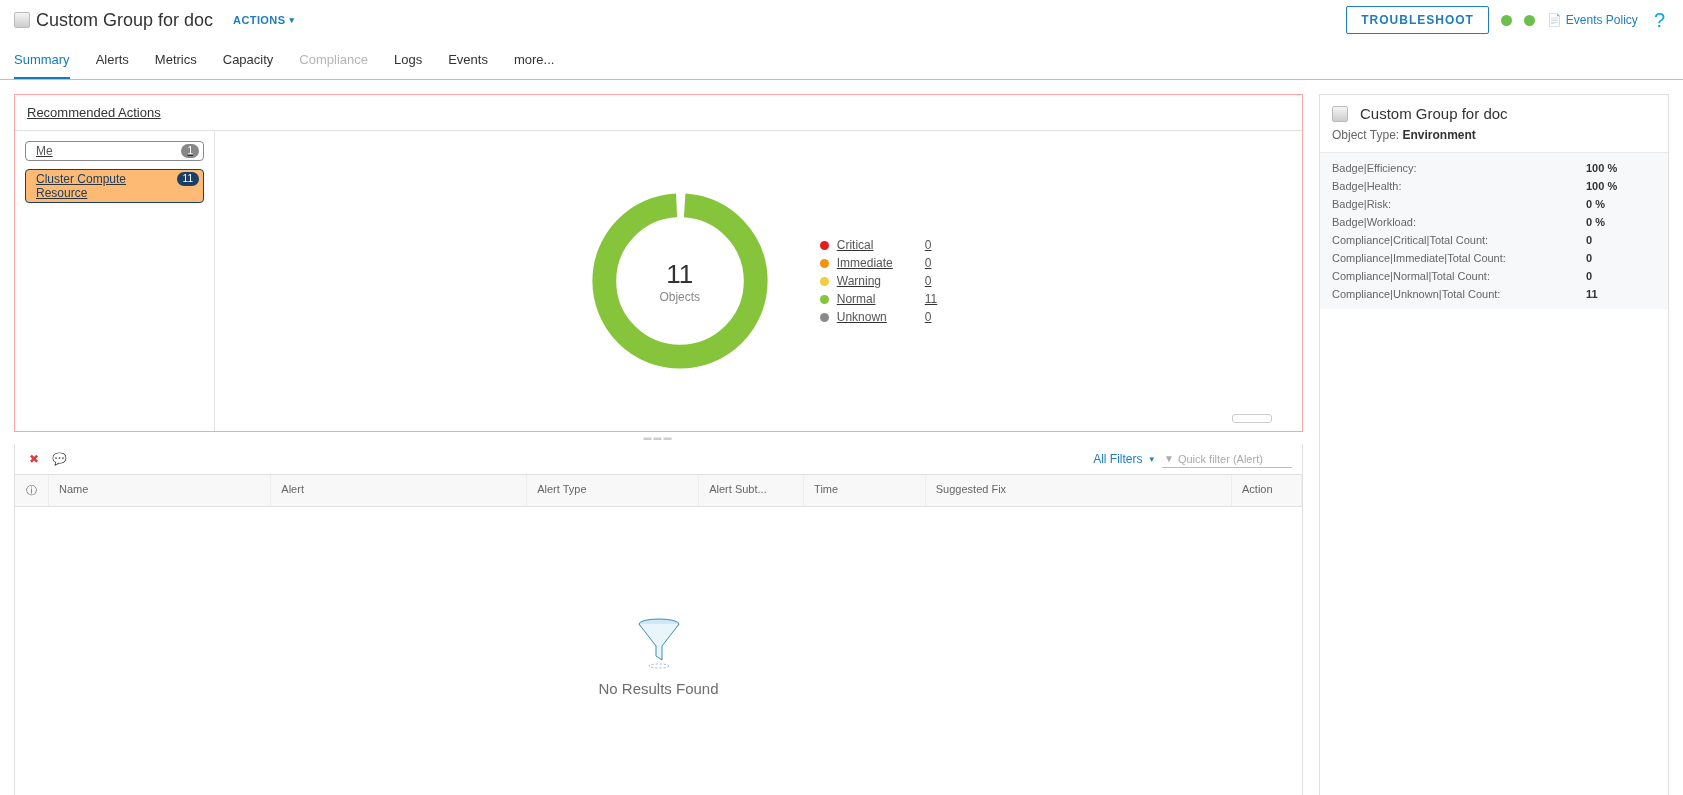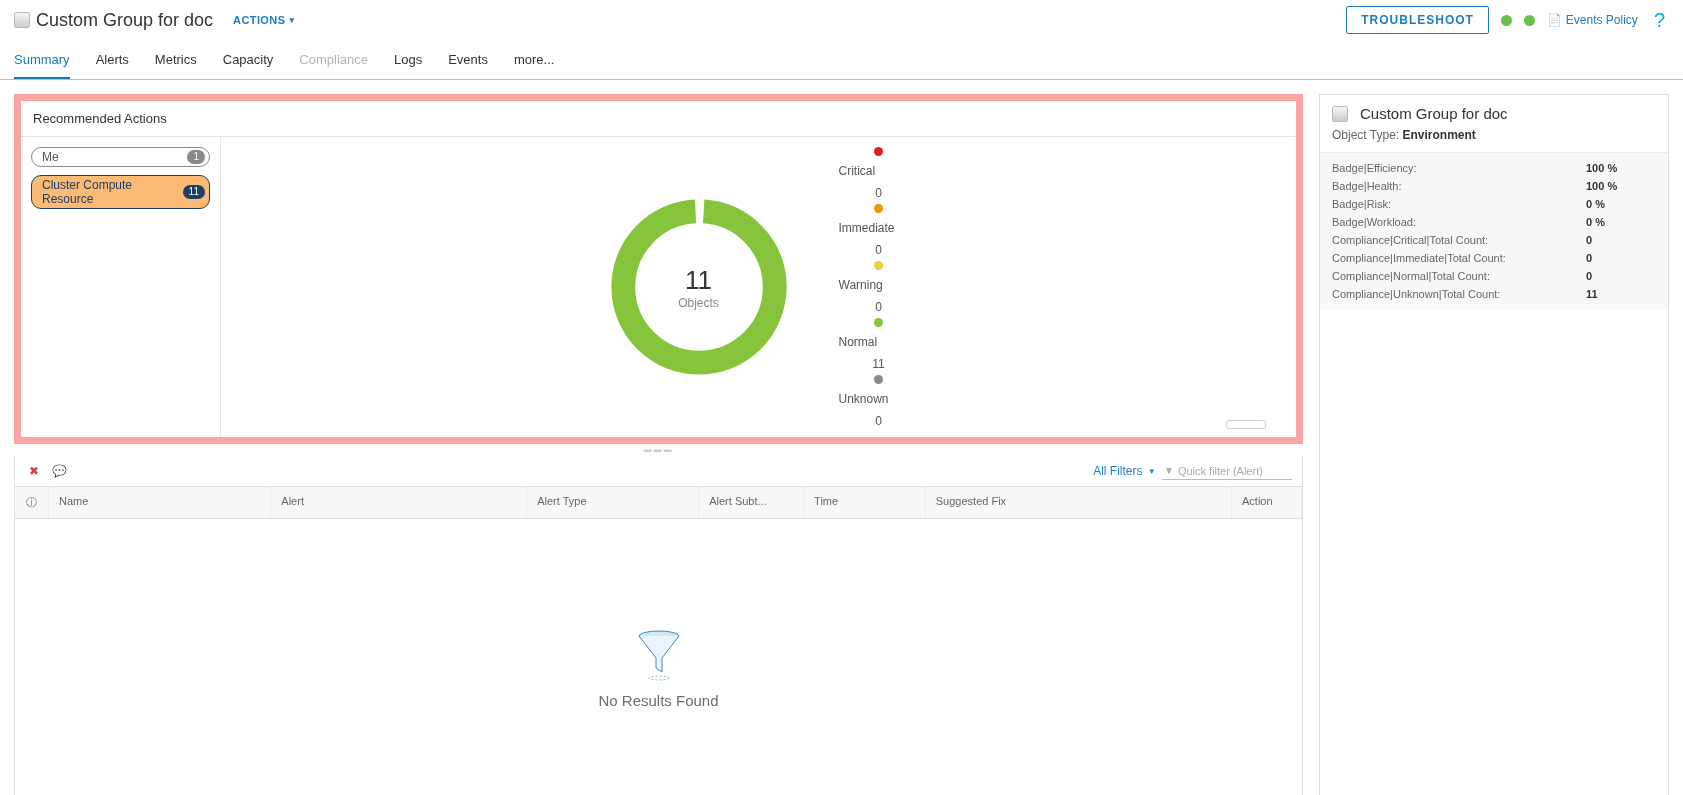--- a/index.html
+++ b/index.html
@@ -13,36 +13,36 @@
   .btn-troubleshoot { border:1px solid #1f7dbf; color:#1f7dbf; background:#fff; padding:6px 14px; font-size:12px; letter-spacing:1px; font-weight:600; cursor:pointer; border-radius:2px;}
   .badge-ico { width:11px;height:11px; border-radius:50%; display:inline-block;}
   .policy-link { color:#1f7dbf; font-size:12px; cursor:pointer; display:flex; align-items:center; gap:4px;}
   .help-q { color:#00A8E1; font-size:20px; font-weight:300; cursor:pointer; padding:0 4px;}
   .tabs-row { display:flex; gap:26px; padding:0 14px; border-bottom:1px solid #fca5a5; margin-top:6px;}
   .tab { padding:10px 0; font-size:13px; color:#333; cursor:pointer; border-bottom:2px solid transparent;}
   .tab.active { color:#1779ba; border-bottom-color:#1779ba;}
   .tab.disabled { color:#b5b5b5; }
   .main-wrap { display:flex; gap:16px; padding:14px; align-items:stretch;}
   .left-col { flex:1; display:flex; flex-direction:column; gap:0;}
-  .panel { border:7px solid #fca5a5; background:#fff;}
+  .panel { border:1px solid #fca5a5; background:#fff;text-decoration:underline;}
   .panel-head { padding:10px 12px; font-size:13px; color:#333; border-bottom:1px solid #e0e0e0;}
   .rec-body { display:flex;}
   .rec-side { width:200px; padding:10px; border-right:1px solid #e5e5e5; min-height:280px;}
-  .pill { display:flex; align-items:center; border:1px solid #888; border-radius:10px; padding:2px 4px 2px 10px; margin-bottom:8px; font-size:12px; cursor:pointer; background:#fff; color:#555;}
+  .pill { display:flex; align-items:flex-start; border:1px solid #888; border-radius:4px; padding:2px 4px 2px 10px; margin-bottom:8px; font-size:12px; cursor:pointer; background:#fff; color:#555;}
   .pill .cnt { margin-left:auto; background:#888; color:#fff; border-radius:10px; padding:0 6px; font-size:10px; line-height:14px;}
   .pill.active { border-color:#1b3f66; background:#fdba74; color:#1b3f66;}
   .pill.active .cnt { background:#1b3f66; }
   .chart-area { flex:1; position:relative; display:flex; align-items:center; justify-content:center; min-height:300px;}
   .donut-wrap { position:relative; width:200px; height:200px;}
   .donut-wrap svg { transform:rotate(-90deg);}
   .donut-center { position:absolute; inset:0; display:flex; flex-direction:column; align-items:center; justify-content:center;}
   .donut-center .num { font-size:26px; color:#333;}
   .donut-center .lbl { font-size:12px; color:#888;}
   .legend { margin-left:40px; font-size:12px; color:#555;}
-  .legend .row { display:flex; align-items:center; gap:8px; margin:4px 0;flex-direction:column;}
+  .legend .row { display:flex; align-items:center; gap:8px; margin:4px 0;}
   .legend .dot { width:9px;height:9px;border-radius:50%;}
   .legend .nm { width:80px;}
   .scroll-tray { position:absolute; bottom:8px; right:30px; width:40px; height:9px; border:1px solid #ccc; border-radius:3px; background:#fff;}
   .grip { height:6px; display:flex; justify-content:center; align-items:center; color:#ccc; font-size:8px; letter-spacing:2px; margin:2px 0 4px;}
   .alerts-toolbar { display:flex; align-items:center; padding:6px 10px; border:1px solid #e0e0e0; border-top:none; gap:8px;}
   .ico-btn { width:18px;height:18px; display:flex;align-items:center;justify-content:center; cursor:pointer; font-size:12px;}
   .alerts-toolbar .spacer { margin-left:auto;}
   .all-filters { color:#1f7dbf; font-size:12px; cursor:pointer; display:flex; align-items:center; gap:3px;}
   .quick-filter { display:flex; align-items:center; gap:4px; color:#aaa; border-bottom:1px solid #bbb; padding:2px 2px; font-size:11px; width:130px;}
   .table-head { display:flex; background:#f8f8f8; border:1px solid #e0e0e0; border-top:none; font-size:11px; color:#666;}

